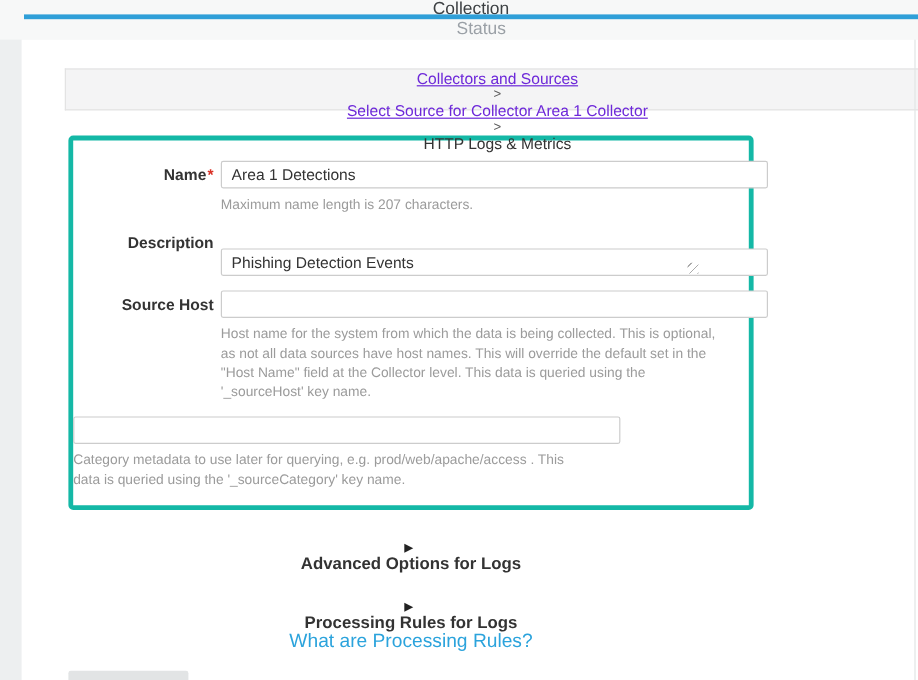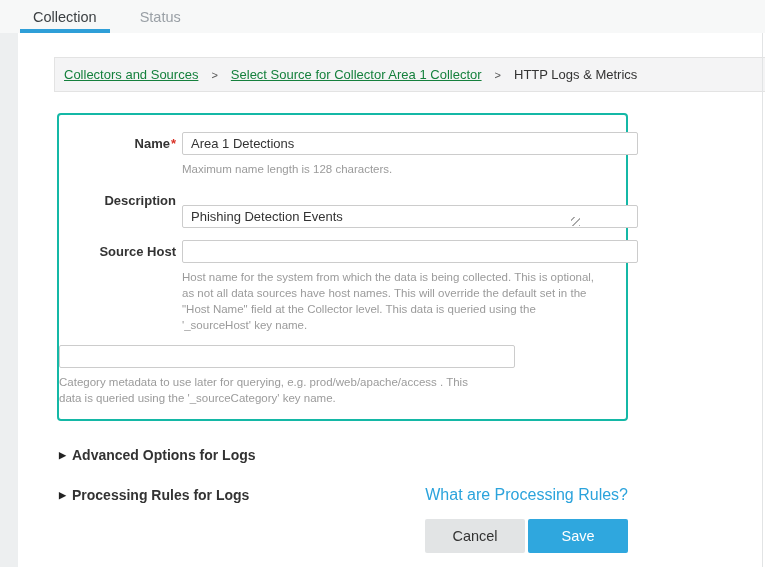--- a/index.html
+++ b/index.html
@@ -1,15 +1,15 @@
 <!DOCTYPE html>
 <html><head>
 <meta charset="utf-8">
 <style>
-  * { margin:0; padding:0; box-sizing:border-box; }
+  * { margin:0; padding:0; box-sizing:border-box;flex-direction:column; }
   html,body { width:765px; height:567px; overflow:hidden; }
   body {
     font-family:"Liberation Sans", sans-serif;
     background:#edeff0;
     position:relative;
     color:#333;
   }
 
   
   .tabbar {
@@ -48,32 +48,32 @@
     margin:24px 0 0 36px;
     height:35px;
     background:#f4f4f5;
     border:1px solid #e3e3e3;
     border-right:none;
     display:flex; align-items:center;
     padding-left:9px;
     font-size:13px;
   }
   .breadcrumb a {
-    color:#15803d; text-decoration:underline; cursor:pointer;text-align:right;
+    color:#6d28d9; text-decoration:underline; cursor:pointer;text-align:right;
   }
   .breadcrumb .sep {
     font-size:11px; color:#555; margin:0 13px;
   }
   .breadcrumb .current { color:#333; }
 
   
   .panel {
     margin:21px 0 0 39px;
     width:571px;
-    border:2px solid #14b8a6;
+    border:4px solid #14b8a6;
     border-radius:4px;
     background:#fff;
     padding:17px 0 13px 0;
   }
   .row {
     display:grid;
     grid-template-columns:117px 421px;
     column-gap:6px;
     margin-bottom:12px;
   }
@@ -175,21 +175,21 @@
     <span class="sep">&gt;</span>
     <span class="current">HTTP Logs &amp; Metrics</span>
   </div>
 
   <div class="panel">
 
     <div class="row">
       <label><span>Name</span><span class="req">*</span></label>
       <div>
         <input class="text-input" type="text" value="Area 1 Detections" style="">
-        <div class="helper">Maximum name length is 128 characters.</div>
+        <div class="helper">Maximum name length is 207 characters.</div>
       </div>
     </div>
 
     <div class="row">
       <label>Description</label>
       <div class="ta-wrap">
         <textarea class="text-area" style="">Phishing Detection Events</textarea>
         <span class="grip"></span>
       </div>
     </div>

